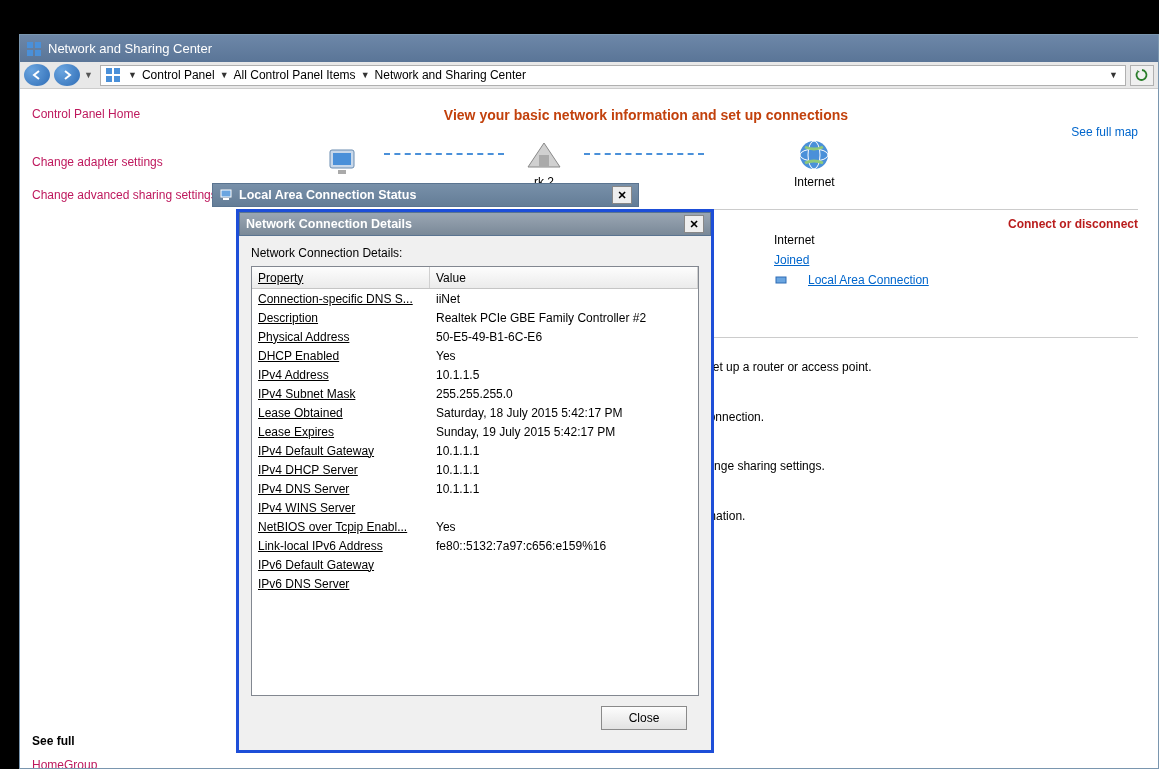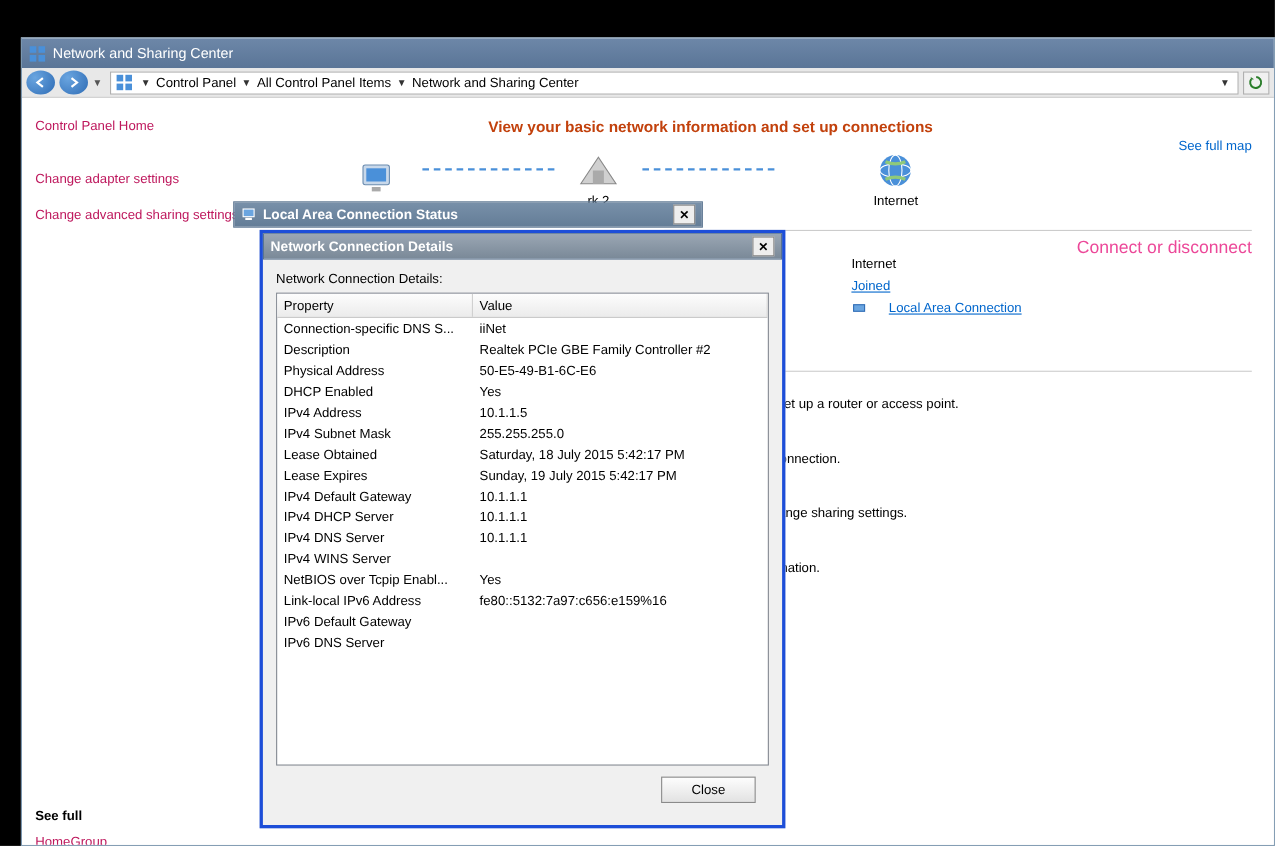--- a/index.html
+++ b/index.html
@@ -104,21 +104,21 @@
   .map-row {
     display: flex;
     align-items: center;
     gap: 20px;
     margin-left: 60px;
   }
   .map-item { text-align: center; font-size: 12px; }
   .map-ic { width: 40px; height: 36px; margin: 0 auto 2px; }
   .map-line { width: 120px; border-top: 2px dashed #4a90d9; margin-top: -18px; }
   .see-map { color: #0066cc; text-decoration: none; position: absolute; right: 20px; top: 36px; font-size: 12px; }
-  .connect-link { color: #ec4899; text-decoration: none; position: absolute; right: 20px; top: 128px; font-size: 16px; }
+  .connect-link { color: #b91c1c; text-decoration: none; position: absolute; right: 20px; top: 128px; font-size: 12px; font-weight: bold; }
   hr.sep { border: none; border-top: 1px solid #ccc; margin: 8px 0; }
   .info-row { display: flex; gap: 20px; margin-bottom: 6px; font-size: 12px; }
   .info-label { width: 120px; color: #000; }
   .info-val { color: #0066cc; }
   .info-val.plain { color: #000; }
   .info-grid { margin-left: 370px; margin-top: 18px; }
   .tasks { margin-left: 370px; margin-top: 40px; font-size: 12px; color: #000; line-height: 1.8; }
 
   
   .dialog-status {
@@ -185,21 +185,21 @@
     font-size: 12px;
   }
   .detail-header {
     display: flex;
     background: linear-gradient(to bottom, #fdfdfd, #ebebeb);
     border-bottom: 1px solid #c5c5c5;
     height: 22px;
     align-items: center;
   }
   .detail-header > div { padding: 0 6px; border-right: 1px solid #d0d0d0; height: 100%; display: flex; align-items: center; }
-  .col-prop { width: 178px; }
+  .col-prop { width: 178px; text-decoration: underline; }
   .col-val { flex: 1; }
   .detail-row { display: flex; height: 19px; align-items: center; }
   .detail-row > div { padding: 0 6px; white-space: nowrap; overflow: hidden; text-overflow: ellipsis; }
   .dlg-footer { padding: 10px 12px; text-align: right; }
   .btn-close {
     width: 86px; height: 24px;
     background: linear-gradient(to bottom, #fdfdfd, #e2e2e2);
     border: 1px solid #8a8a8a;
     font-size: 12px;
     cursor: default;

